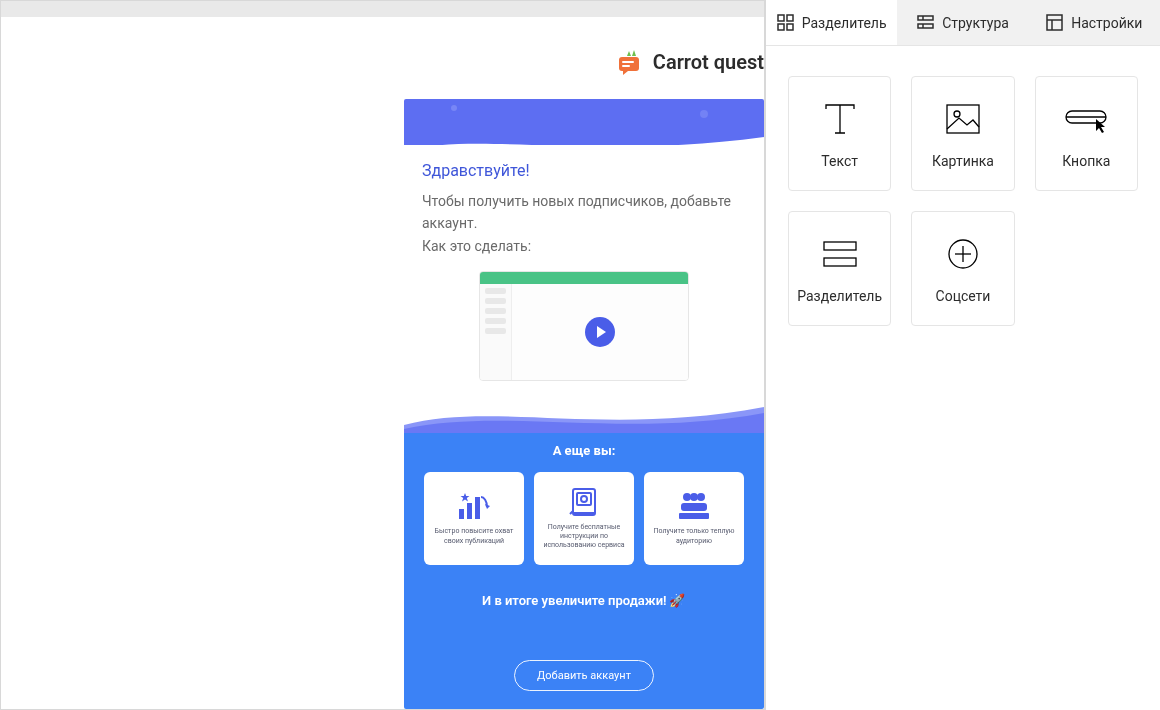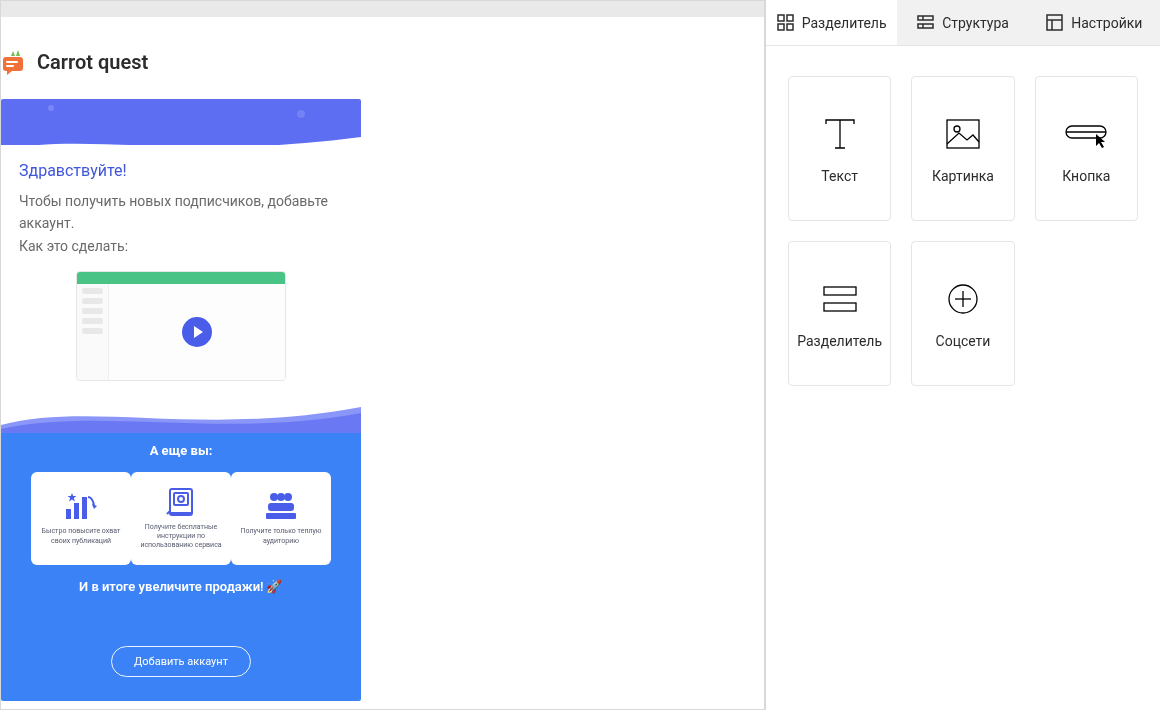--- a/index.html
+++ b/index.html
@@ -18,21 +18,21 @@
     padding: 16px 0 0 0;
     display: flex;
     justify-content: center;
     overflow: auto;
   }
   .email-page {
     width: 771px;
     background: #fff;
     display: flex;
     flex-direction: column;
-    align-items: flex-start;
+    align-items: flex-end;
   }
   .brand {
     display: flex;
     align-items: center;
     gap: 10px;
     padding: 32px 0 24px;
   }
   .brand-logo {
     width: 26px;
     height: 26px;
@@ -151,22 +151,23 @@
     text-align: center;
     color: #fff;
   }
   .also-title {
     font-size: 13px;
     font-weight: 700;
     margin-bottom: 14px;
   }
   .cards {
     display: flex;
-    justify-content: center;
-    margin-bottom: 14px;
+    gap: 10px;
+    justify-content: center;
+    margin-bottom: 28px;
   }
   .card {
     background: #fff;
     border-radius: 6px;
     width: 100px;
     height: 93px;
     padding: 8px 6px;
     display: flex;
     flex-direction: column;
     align-items: center;
@@ -226,21 +227,21 @@
   .tab svg { width: 17px; height: 17px; }
   .blocks {
     padding: 30px 22px;
     display: grid;
     grid-template-columns: repeat(3, 1fr);
     gap: 20px;
   }
   .block {
     border: 1px solid #e5e5e5;
     border-radius: 4px;
-    height: 145px;
+    height: 115px;
     display: flex;
     flex-direction: column;
     align-items: center;
     justify-content: center;
     gap: 14px;
     cursor: grab;
     background: #fff;
   }
   .block-icon {
     width: 44px;

